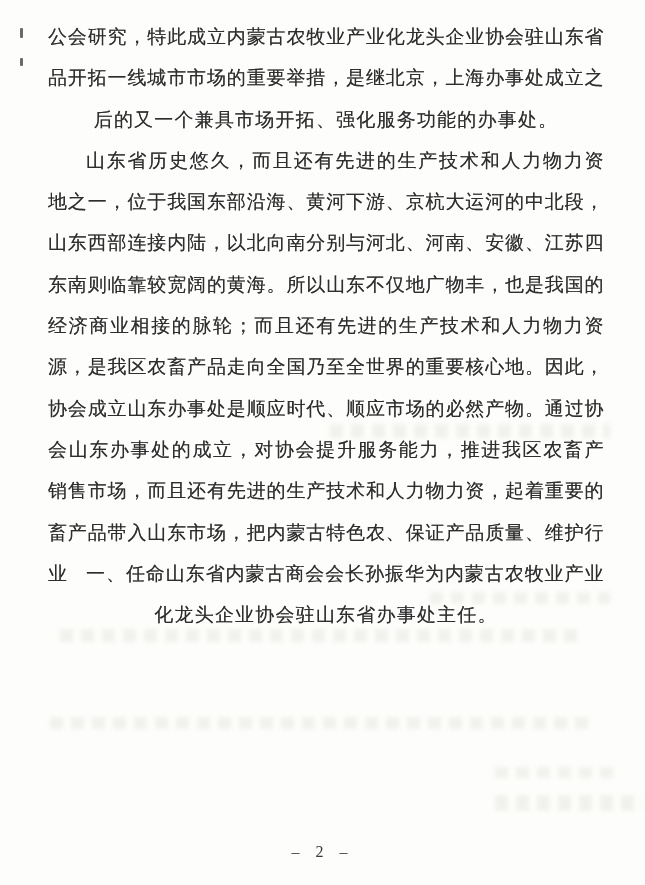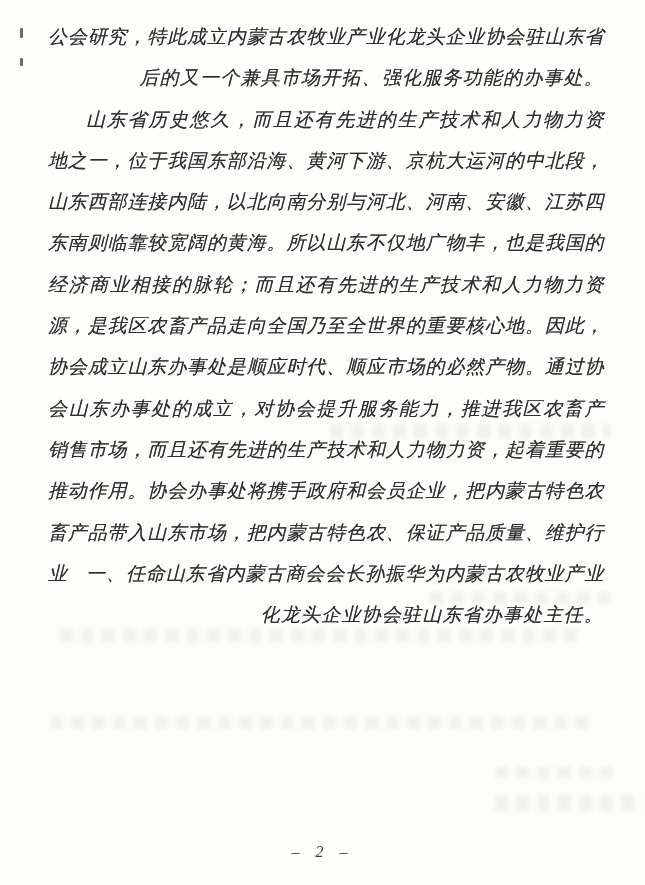--- a/index.html
+++ b/index.html
@@ -10,21 +10,20 @@
   body{
     width:645px;height:885px;
     background:var(--paper);
     font-family:"Liberation Serif","DejaVu Serif",serif;
     position:relative;
     overflow:hidden;
   }
   .page{
     position:absolute;inset:0;
     background:var(--paper);
-    font-style:italic;
   }
   
   .doc{
     position:absolute;
     left:48px;top:16px;width:556px;
     color:var(--ink);
   }
   .line{
     font-size:19px;
     line-height:41.3px;
@@ -36,21 +35,21 @@
   .line.j{
     white-space:normal;
     text-align:justify;
     text-align-last:justify;
     -moz-text-align-last:justify;
   }
   .line.ind{
     text-indent:2em;
   }
   .line.end{
-    text-align:right;
+    text-align:center;
     letter-spacing:1.2px;
   }
   
   .footer{
     position:absolute;
     left:0;top:843px;width:645px;
     text-align:center;
     color:#3a3a3a;
     font-size:16px;
     letter-spacing:6px;
@@ -79,31 +78,31 @@
   .g5{left:495px;top:767px;width:125px;height:11px;}
   .g6{left:495px;top:795px;width:148px;height:16px;}
 </style>
 </head>
 <body>
 
 <div class="page">
 
   <div class="doc">
     <div class="line j">公会研究，特此成立内蒙古农牧业产业化龙头企业协会驻山东省</div>
+    <div class="line j">品开拓一线城市市场的重要举措，是继北京，上海办事处成立之</div>
     <div class="line end">后的又一个兼具市场开拓、强化服务功能的办事处。</div>
     <div class="line j ind">山东省历史悠久，而且还有先进的生产技术和人力物力资</div>
     <div class="line j">地之一，位于我国东部沿海、黄河下游、京杭大运河的中北段，</div>
     <div class="line j">山东西部连接内陆，以北向南分别与河北、河南、安徽、江苏四</div>
     <div class="line j">东南则临靠较宽阔的黄海。所以山东不仅地广物丰，也是我国的</div>
     <div class="line j">经济商业相接的脉轮；而且还有先进的生产技术和人力物力资</div>
     <div class="line j">源，是我区农畜产品走向全国乃至全世界的重要核心地。因此，</div>
     <div class="line j">协会成立山东办事处是顺应时代、顺应市场的必然产物。通过协</div>
     <div class="line j">会山东办事处的成立，对协会提升服务能力，推进我区农畜产</div>
     <div class="line j">销售市场，而且还有先进的生产技术和人力物力资，起着重要的</div>
-    <div class="line j">推动作用。协会办事处将携手政府和会员企业，把内蒙古特色农</div>
     <div class="line j">畜产品带入山东市场，把内蒙古特色农、保证产品质量、维护行业</div>
     <div class="line j ind">一、任命山东省内蒙古商会会长孙振华为内蒙古农牧业产业</div>
     <div class="line end">化龙头企业协会驻山东省办事处主任。</div>
   </div>
 
   <div class="footer">
     <span>– 2 –</span>
   </div>
 
   <div class="speck s1"></div>

